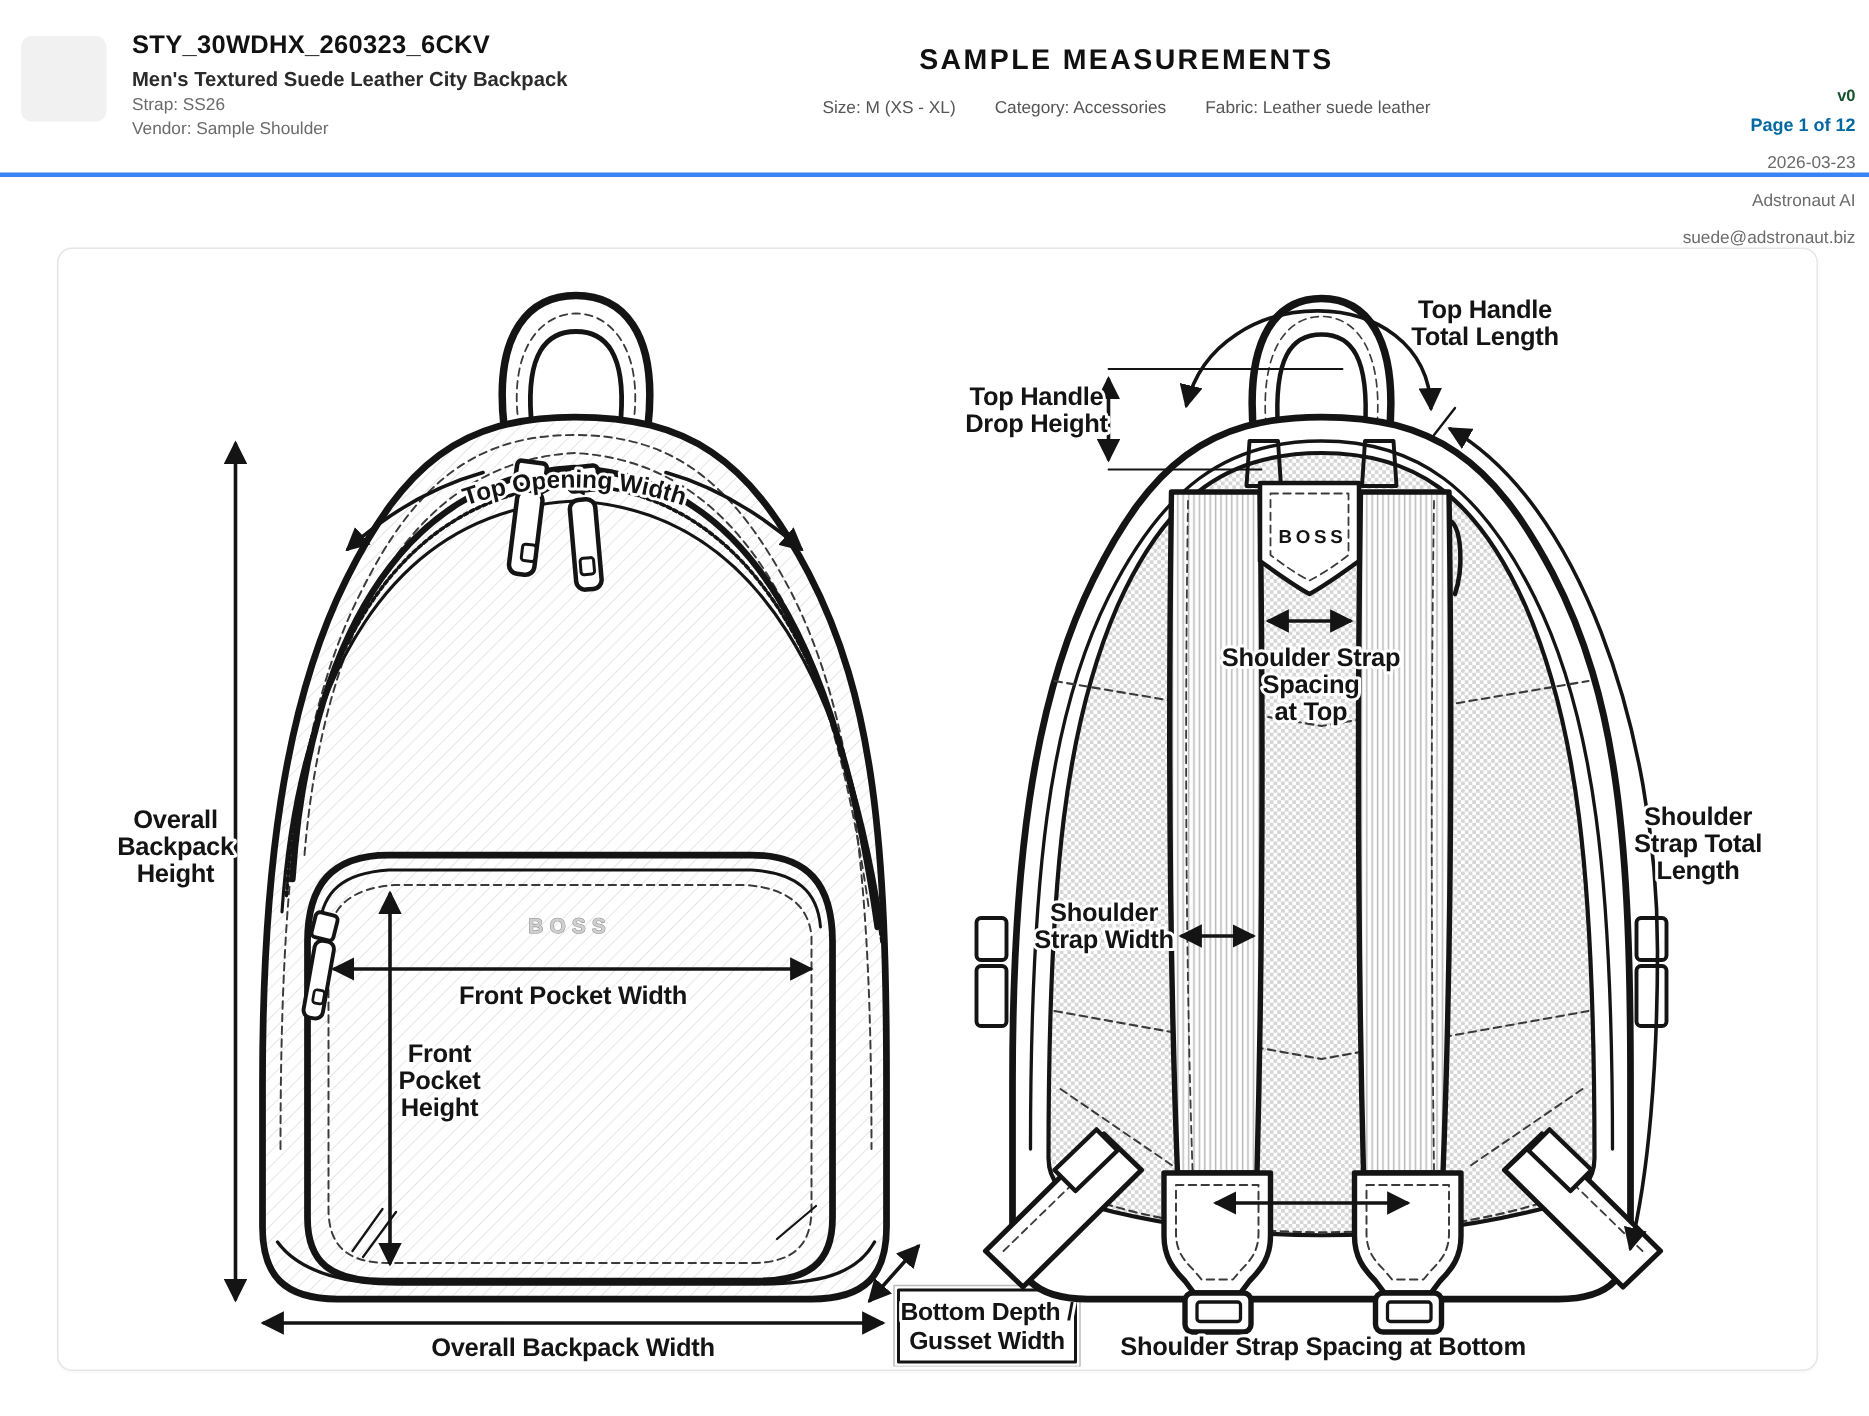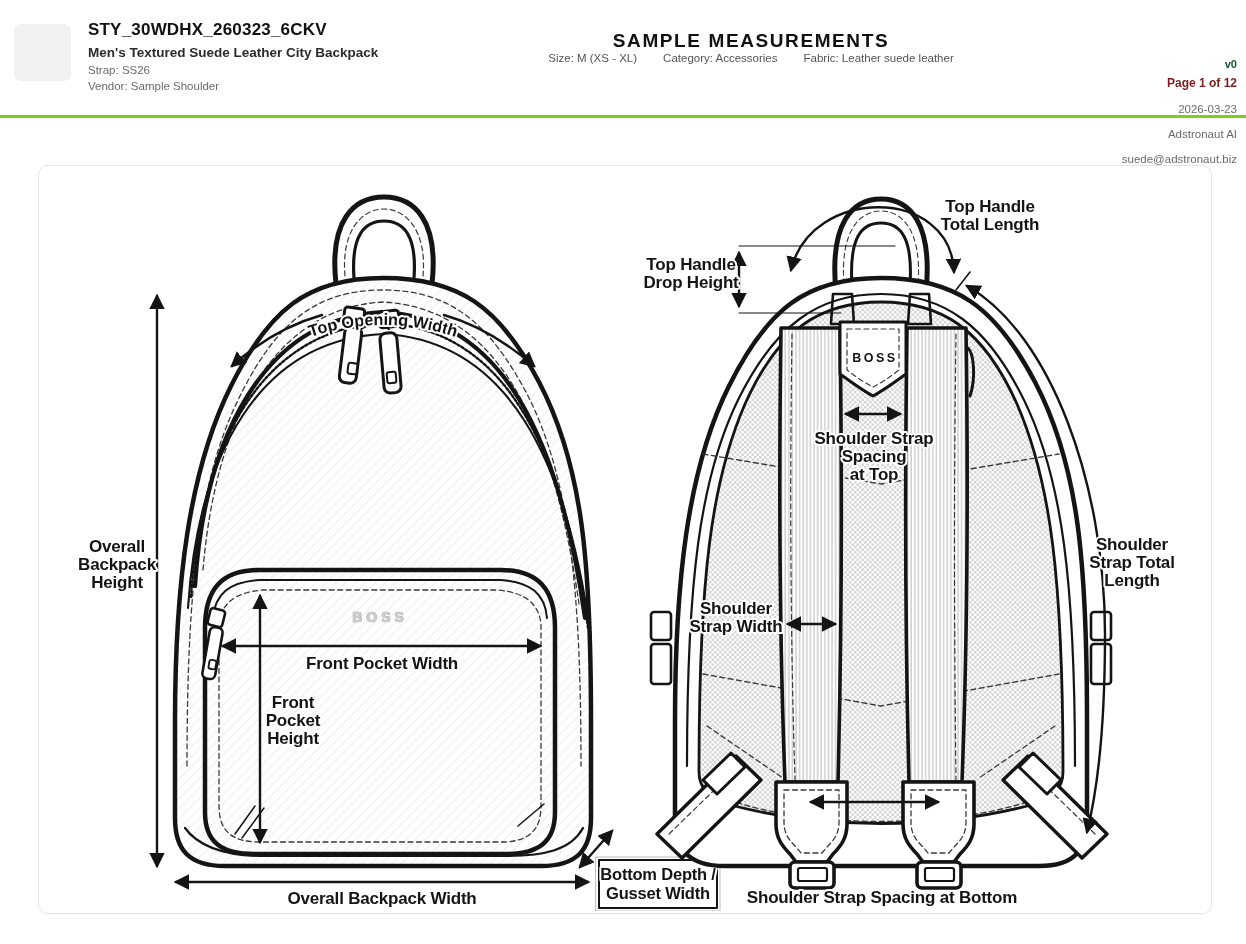--- a/index.html
+++ b/index.html
@@ -1,30 +1,30 @@
 <!DOCTYPE html>
 <html><head>
 <meta charset="utf-8">
 <style>
   html,body{margin:0;padding:0;background:#fff;}
   body{width:1246px;height:944px;position:relative;font-family:"Liberation Sans",sans-serif;color:#141414;overflow:hidden;}
 
   
-  .header{position:absolute;left:0;top:0;width:1246px;height:115px;border-bottom:3px solid #84cc16;background:#fff;}
+  .header{position:absolute;left:0;top:0;width:1246px;height:115px;border-bottom:3px solid #3b82f6;background:#fff;}
   .logo{position:absolute;left:14px;top:24px;width:57px;height:57px;background:#f1f1f1;border-radius:7px;}
   .h-id{position:absolute;left:88px;top:20px;}
   .style-code{font-size:17px;font-weight:bold;color:#111;letter-spacing:.2px;}
   .product-name{font-size:13.5px;font-weight:bold;color:#2b2b2b;margin-top:5px;text-align:center;}
   .meta-sm{font-size:11.5px;color:#6b6b6b;margin-top:4px;}
   .h-center{position:absolute;left:751px;top:30px;transform:translateX(-50%);text-align:center;white-space:nowrap;}
   .doc-title{font-size:19px;font-weight:bold;letter-spacing:1.6px;color:#111;}
-  .h-meta-row{display:flex;gap:26px;justify-content:center;font-size:11.5px;color:#555;}
+  .h-meta-row{margin-top:14px;display:flex;gap:26px;justify-content:center;font-size:11.5px;color:#555;}
   .h-right{position:absolute;right:9px;top:18px;text-align:right;}
   .version{font-size:11px;font-weight:bold;color:#14532d;margin-top:40px;}
-  .page-num{font-size:12px;font-weight:bold;color:#7f1d1d;margin-top:6px;}
+  .page-num{font-size:12px;font-weight:bold;color:#0369a1;margin-top:6px;}
   .h-right .meta-sm{margin-top:13px;}
 
   
   .card{position:absolute;left:38px;top:165px;width:1172px;height:747px;border:1px solid #e6e6e6;border-radius:10px;background:#fff;box-shadow:0 1px 2px rgba(0,0,0,.03);}
   .card svg{display:block;}
 
   
   .lbl{font-family:"Liberation Sans",sans-serif;font-weight:bold;font-size:17px;fill:#141414;letter-spacing:-0.2px;
        paint-order:stroke;stroke:#ffffff;stroke-width:4px;stroke-linejoin:round;}
   .lbl.sm{font-size:16.5px;}

